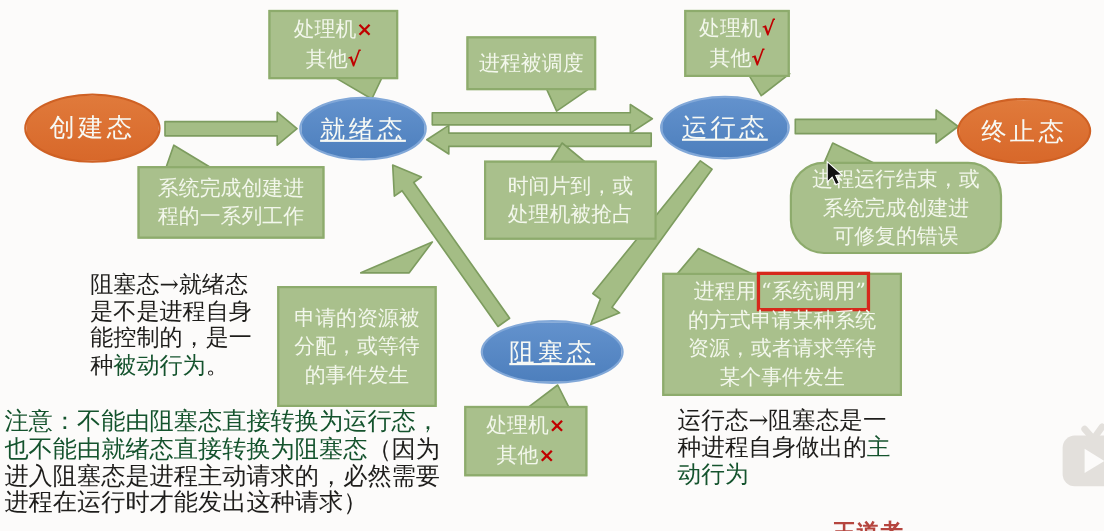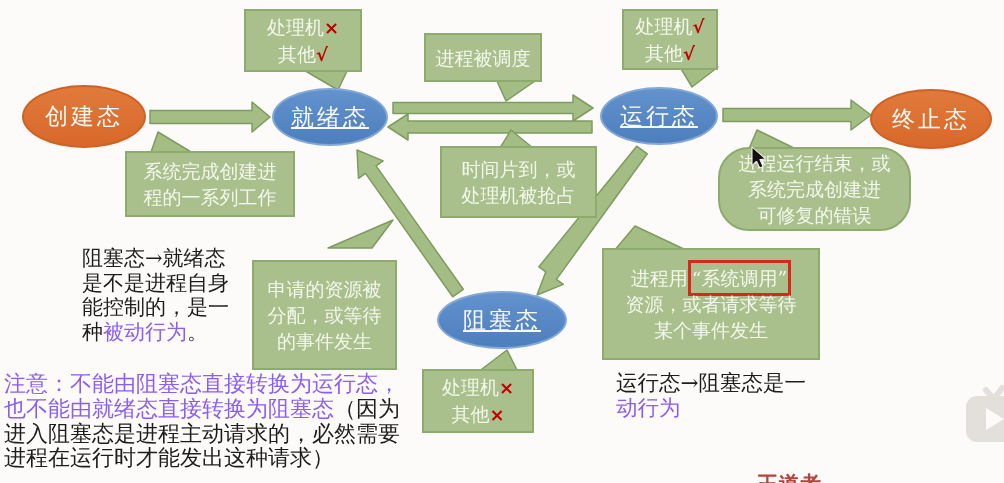--- a/index.html
+++ b/index.html
@@ -14,21 +14,21 @@
   .state.blue{background:linear-gradient(180deg,#6392cd 0%,#4d7fbd 100%);border:2px solid #82a8d8;text-decoration:underline;}
   .state.orange{background:linear-gradient(180deg,#e07a3b 0%,#d8682a 100%);border:2px solid #cf6124;}
   .callout{
     position:absolute;background:#a9c08c;border:2px solid #8dab6c;box-sizing:border-box;
     color:#f3f7ec;text-align:center;display:flex;flex-direction:column;justify-content:center;
     font-size:19px;line-height:26px;z-index:2;
   }
   .callout .mark{color:#c00000;font-weight:bold;font-family:"DejaVu Sans","Liberation Sans",sans-serif;font-size:18px;}
   .boxed{border:3px solid #d6291c;padding:4px 1px;}
   .note{position:absolute;color:#1e1d1b;z-index:2;}
-  .note .red{color:#8b5cf6;}
+  .note .red{color:#14532d;}
   .n-passive{left:82px;top:246px;width:175px;font-size:21px;line-height:24.5px;}
   .n-warning{left:4px;top:372px;width:478px;font-size:22px;line-height:24.8px;}
   .n-active{left:616px;top:371px;width:220px;font-size:21.5px;line-height:24.5px;}
   .watermark{
     position:absolute;left:757px;top:470px;color:#b5453e;font-weight:bold;z-index:3;
     font-size:21px;font-family:"DejaVu Sans","Liberation Sans",sans-serif;letter-spacing:.5px;
   }
   svg{position:absolute;left:0;top:0;z-index:1;}
   svg.top{z-index:3;}
 </style>
@@ -116,40 +116,42 @@
     <div>的事件发生</div>
   </div>
 
   <div class="callout" style="left:422px;top:369px;width:112px;height:64px;">
     <div><span>处理机</span><span class="mark">×</span></div>
     <div><span>其他</span><span class="mark">×</span></div>
   </div>
 
   <div class="callout" style="left:602px;top:248px;width:218px;height:112px;">
     <div><span>进程用</span><span class="boxed">“系统调用”</span></div>
+    <div>的方式申请某种系统</div>
     <div>资源，或者请求等待</div>
     <div>某个事件发生</div>
   </div>
 
   <div class="note n-passive">
     <div>阻塞态→就绪态</div>
     <div>是不是进程自身</div>
     <div>能控制的，是一</div>
     <div><span>种</span><span class="red">被动行为</span><span>。</span></div>
   </div>
 
   <div class="note n-warning">
     <div class="red">注意：不能由阻塞态直接转换为运行态，</div>
     <div><span class="red">也不能由就绪态直接转换为阻塞态</span><span>（因为</span></div>
     <div>进入阻塞态是进程主动请求的，必然需要</div>
     <div>进程在运行时才能发出这种请求）</div>
   </div>
 
   <div class="note n-active">
     <div>运行态→阻塞态是一</div>
+    <div><span>种进程自身做出的</span><span class="red">主</span></div>
     <div class="red">动行为</div>
   </div>
 
   <div class="watermark">王道考研/CSKAOYAN.CO</div>
 
   <svg class="top" width="1004" height="483" viewBox="0 0 1004 483" style="pointer-events:none;">
     <g>
       <path d="M986,390 l8,9 l8,-11" fill="none" stroke="#e3e0dc" stroke-width="6" stroke-linecap="round"></path>
       <rect x="966" y="396" width="62" height="46" rx="11" fill="#e3e0dc"></rect>
       <polygon points="986,408 1004,419 986,430" fill="#fcfbfa"></polygon>

